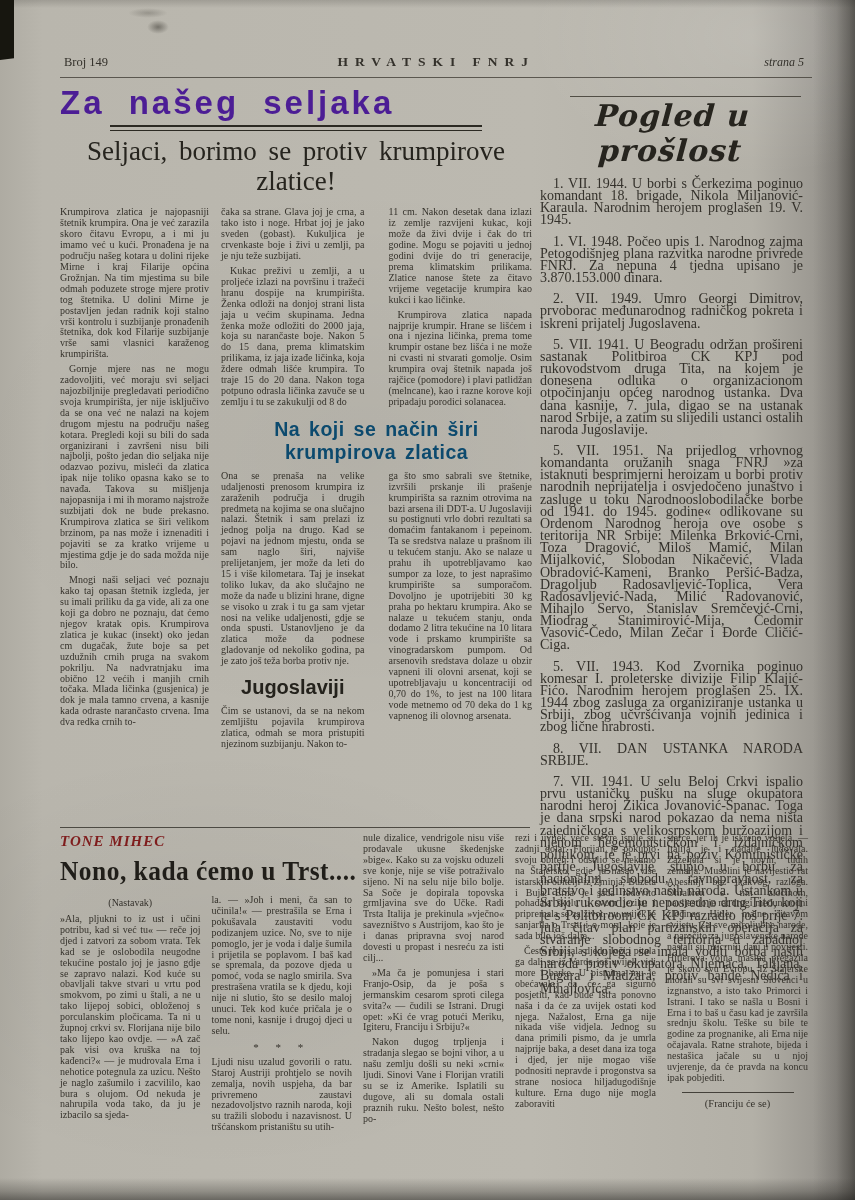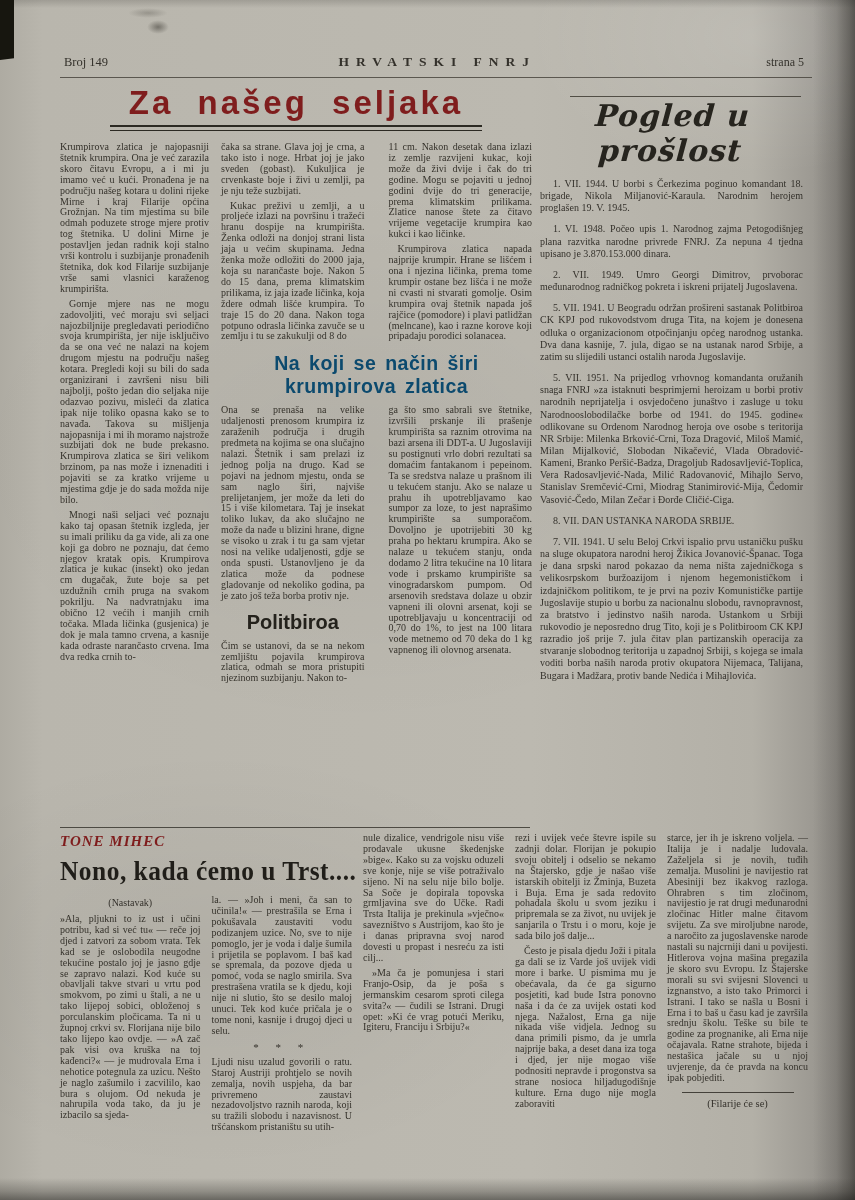--- a/index.html
+++ b/index.html
@@ -22,28 +22,28 @@
     background:linear-gradient(90deg, rgba(44,42,38,0) 0%, rgba(44,42,38,.18) 55%, rgba(44,42,38,.42) 86%, rgba(30,29,26,.5) 100%);}
   .edge-bottom{position:absolute;left:0;bottom:0;width:100%;height:22px;z-index:5;
     background:linear-gradient(180deg, rgba(38,36,32,0) 0%, rgba(38,36,32,.28) 60%, rgba(24,23,20,.5) 100%);}
   .edge-top{position:absolute;left:0;top:0;width:100%;height:8px;z-index:5;
     background:linear-gradient(180deg, rgba(40,38,34,.18), rgba(40,38,34,0));}
 
   
   .masthead{position:absolute;left:64px;top:54px;width:740px;display:flex;justify-content:space-between;align-items:baseline;gap:36px;}
   .masthead .issue{font-size:12.5px;}
   .masthead .nameplate{font-size:13.5px;font-weight:bold;letter-spacing:7px;}
-  .masthead .pageno{font-size:12px;}
+  .masthead .pageno{font-size:12px;font-style:italic;}
   .masthead-rule{position:absolute;left:60px;top:77px;width:752px;height:0;
     border-top:1px solid rgba(66,63,55,.8);}
 
   
   .article{position:absolute;left:60px;top:84px;width:472px;}
   .kicker{font-family:"Liberation Sans",sans-serif;font-weight:bold;font-size:33px;
-    letter-spacing:3px;word-spacing:12px;text-align:center;color:#7f1d1d;}
+    letter-spacing:3px;word-spacing:12px;color:#4c1d95;}
   .kicker-rule{width:372px;height:3px;margin:3px auto 4px;
     border-top:2px solid #2c2a23;border-bottom:1px solid #2c2a23;}
   .headline{font-size:27px;line-height:1.12;text-align:center;color:#26241e;
     word-spacing:5px;margin-top:5px;}
   .cols{display:flex;gap:12px;margin-top:11px;height:636px;overflow:hidden;}
   .colA{width:149px;}
   .col23{width:311px;}
   .row2{display:flex;gap:24px;}
   .row2 .c{width:149.5px;}
   .bodytext p{font-size:10px;line-height:10.9px;text-align:justify;margin:0 0 4px 0;color:#35322b;}
@@ -51,21 +51,21 @@
   .subhead-spread{font-family:"Liberation Sans",sans-serif;font-weight:bold;font-size:19.5px;
     text-align:center;color:#0c4a6e;margin:6px 0 7px 0;letter-spacing:.5px;word-spacing:3px;}
   .subhead-small{font-family:"Liberation Sans",sans-serif;font-weight:bold;font-size:20px;
     text-align:center;color:#24221c;margin:9px 0 7px 0;}
 
   
   .history{position:absolute;left:540px;top:96px;width:263px;}
   .history-rule{border-top:1.5px solid rgba(62,59,51,.85);margin:0 2px 1px 30px;}
   .history-title{font-family:"DejaVu Serif",serif;font-style:italic;font-weight:bold;
     font-size:30px;text-align:center;color:#26241e;margin:1px 0 10px 0;letter-spacing:1px;transform:skewX(-4deg);}
-  .history-entries p{font-size:10px;line-height:12.15px;text-align:justify;
+  .history-entries p{font-size:14px;line-height:12.15px;text-align:justify;
     text-indent:13px;margin:0 0 9px 0;color:#34312b;}
 
   
   .section-divider{position:absolute;left:60px;top:827px;width:470px;border-top:1.5px solid rgba(58,55,48,.85);}
   .serial{position:absolute;left:60px;top:833px;width:748px;display:flex;gap:11px;}
   .serial-left{width:292px;}
   .serial-byline{font-style:italic;font-weight:bold;font-size:15px;letter-spacing:1px;color:#7f1d1d;}
   .serial-headline{font-weight:bold;font-size:26.5px;letter-spacing:.5px;white-space:nowrap;
     transform:scaleX(.96);transform-origin:left;color:#201e19;margin:6px 0 8px 0;}
   .serial-cols{display:flex;gap:11px;}
@@ -87,20 +87,21 @@
 <div class="masthead">
   <span class="issue">Broj 149</span>
   <span class="nameplate">HRVATSKI FNRJ</span>
   <span class="pageno">strana 5</span>
 </div>
 <div class="masthead-rule"></div>
 
 <div class="article">
   <div class="kicker">Za našeg seljaka</div>
   <div class="kicker-rule"></div>
+  <div class="headline">Seljaci, borimo se protiv krumpirove zlatice!</div>
   <div class="cols">
     <div class="colA bodytext">
         <p>Krumpirova zlatica je najopasniji štetnik krumpira. Ona je već zarazila skoro čitavu Evropu, a i mi ju imamo već u kući. Pronađena je na području našeg kotara u dolini rijeke Mirne i kraj Filarije općina Grožnjan. Na tim mjestima su bile odmah poduzete stroge mjere protiv tog štetnika. U dolini Mirne je postavljen jedan radnik koji stalno vrši kontrolu i suzbijanje pronađenih štetnika, dok kod Filarije suzbijanje vrše sami vlasnici karaženog krumpirišta.</p>
         <p>Gornje mjere nas ne mogu zadovoljiti, već moraju svi seljaci najozbiljnije pregledavati periodično svoja krumpirišta, jer nije isključivo da se ona već ne nalazi na kojem drugom mjestu na području našeg kotara. Pregledi koji su bili do sada organizirani i završeni nisu bili najbolji, pošto jedan dio seljaka nije odazvao pozivu, misleći da zlatica ipak nije toliko opasna kako se to navađa. Takova su mišljenja najopasnija i mi ih moramo najstrože suzbijati dok ne bude prekasno. Krumpirova zlatica se širi velikom brzinom, pa nas može i iznenaditi i pojaviti se za kratko vrijeme u mjestima gdje je do sada možda nije bilo.</p>
         <p>Mnogi naši seljaci već poznaju kako taj opasan štetnik izgleda, jer su imali priliku da ga vide, ali za one koji ga dobro ne poznaju, dat ćemo njegov kratak opis. Krumpirova zlatica je kukac (insekt) oko jedan cm dugačak, žute boje sa pet uzdužnih crnih pruga na svakom pokrilju. Na nadvratnjaku ima obično 12 većih i manjih crnih točaka. Mlada ličinka (gusjenica) je dok je mala tamno crvena, a kasnije kada odraste narančasto crvena. Ima dva redka crnih to-</p>
       </div>
     <div class="col23">
       <div class="row2">
         <div class="c bodytext">
             <p>čaka sa strane. Glava joj je crna, a tako isto i noge. Hrbat joj je jako sveden (gobast). Kukuljica je crvenkaste boje i živi u zemlji, pa je nju teže suzbijati.</p>
@@ -110,21 +111,21 @@
             <p>11 cm. Nakon desetak dana izlazi iz zemlje razvijeni kukac, koji može da živi dvije i čak do tri godine. Mogu se pojaviti u jednoj godini dvije do tri generacije, prema klimatskim prilikama. Zlatice nanose štete za čitavo vrijeme vegetacije krumpira kao kukci i kao ličinke.</p>
             <p>Krumpirova zlatica napada najprije krumpir. Hrane se lišćem i ona i njezina ličinka, prema tome krumpir ostane bez lišća i ne može ni cvasti ni stvarati gomolje. Osim krumpira ovaj štetnik napada još rajčice (pomodore) i plavi patlidžan (melncane), kao i razne korove koji pripadaju porodici solanacea.</p>
           </div>
       </div>
       <div class="subhead-spread">Na koji se način širi krumpirova zlatica</div>
       <div class="row2">
         <div class="c">
           <div class="bodytext">
               <p>Ona se prenaša na velike udaljenosti prenosom krumpira iz zaraženih područja i drugih predmeta na kojima se ona slučajno nalazi. Štetnik i sam prelazi iz jednog polja na drugo. Kad se pojavi na jednom mjestu, onda se sam naglo širi, najviše prelijetanjem, jer može da leti do 15 i više kilometara. Taj je insekat toliko lukav, da ako slučajno ne može da nađe u blizini hrane, digne se visoko u zrak i tu ga sam vjetar nosi na velike udaljenosti, gdje se onda spusti. Ustanovljeno je da zlatica može da podnese gladovanje od nekoliko godina, pa je zato još teža borba protiv nje.</p>
             </div>
-          <div class="subhead-small">Politbiroa</div>
+          <div class="subhead-small">Jugoslaviji</div>
           <div class="bodytext">
               <p>Čim se ustanovi, da se na nekom zemljištu pojavila krumpirova zlatica, odmah se mora pristupiti njezinom suzbijanju. Nakon to-</p>
             </div>
         </div>
         <div class="c bodytext">
             <p>ga što smo sabrali sve štetnike, izvršili prskanje ili prašenje krumpirišta sa raznim otrovima na bazi arsena ili DDT-a. U Jugoslaviji su postignuti vrlo dobri rezultati sa domaćim fantakanom i pepeinom. Ta se sredstva nalaze u prašnom ili u tekućem stanju. Ako se nalaze u prahu ih upotrebljavamo kao sumpor za loze, to jest naprašimo krumpirište sa sumporačom. Dovoljno je upotrijebiti 30 kg praha po hektaru krumpira. Ako se nalaze u tekućem stanju, onda dodamo 2 litra tekućine na 10 litara vode i prskamo krumpirište sa vinogradarskom pumpom. Od arsenovih sredstava dolaze u obzir vapneni ili olovni arsenat, koji se upotrebljavaju u koncentraciji od 0,70 do 1%, to jest na 100 litara vode metnemo od 70 deka do 1 kg vapnenog ili olovnog arsenata.</p>
           </div>
       </div>
     </div>
   </div>
@@ -132,20 +133,21 @@
 
 <div class="history">
   <div class="history-rule"></div>
   <div class="history-title">Pogled u prošlost</div>
   <div class="history-entries">
       <p>1. VII. 1944. U borbi s Čerkezima poginuo komandant 18. brigade, Nikola Miljanović-Karaula. Narodnim herojem proglašen 19. V. 1945.</p>
       <p>1. VI. 1948. Počeo upis 1. Narodnog zajma Petogodišnjeg plana razvitka narodne privrede FNRJ. Za nepuna 4 tjedna upisano je 3.870.153.000 dinara.</p>
       <p>2. VII. 1949. Umro Georgi Dimitrov, prvoborac međunarodnog radničkog pokreta i iskreni prijatelj Jugoslavena.</p>
       <p>5. VII. 1941. U Beogradu održan prošireni sastanak Politbiroa CK KPJ pod rukovodstvom druga Tita, na kojem je donesena odluka o organizacionom otpočinjanju općeg narodnog ustanka. Dva dana kasnije, 7. jula, digao se na ustanak narod Srbije, a zatim su slijedili ustanci ostalih naroda Jugoslavije.</p>
       <p>5. VII. 1951. Na prijedlog vrhovnog komandanta oružanih snaga FNRJ »za istaknuti besprimjerni heroizam u borbi protiv narodnih neprijatelja i osvjedočeno junaštvo i zasluge u toku Narodnooslobodilačke borbe od 1941. do 1945. godine« odlikovane su Ordenom Narodnog heroja ove osobe s teritorija NR Srbije: Milenka Brković-Crni, Toza Dragović, Miloš Mamić, Milan Mijalković, Slobodan Nikačević, Vlada Obradović-Kameni, Branko Peršić-Badza, Dragoljub Radosavljević-Toplica, Vera Radosavljević-Nada, Milić Radovanović, Mihajlo Servo, Stanislav Sremčević-Crni, Miodrag Stanimirović-Mija, Čedomir Vasović-Čedo, Milan Zečar i Đorđe Cličić-Ciga.</p>
+      <p>5. VII. 1943. Kod Zvornika poginuo komesar I. proleterske divizije Filip Klajić-Fićo. Narodnim herojem proglašen 25. IX. 1944 zbog zasluga za organiziranje ustanka u Srbiji, zbog učvršćivanja vojnih jedinica i zbog lične hrabrosti.</p>
       <p>8. VII. DAN USTANKA NARODA SRBIJE.</p>
       <p>7. VII. 1941. U selu Beloj Crkvi ispalio prvu ustaničku pušku na sluge okupatora narodni heroj Žikica Jovanović-Španac. Toga je dana srpski narod pokazao da nema ništa zajedničkoga s velikosrpskom buržoazijom i njenom hegemonističkom i izdajničkom politikom, te je prvi na poziv Komunističke partije Jugoslavije stupio u borbu za nacionalnu slobodu, ravnopravnost, za bratstvo i jedinstvo naših naroda. Ustankom u Srbiji rukovodio je neposredno drug Tito, koji je s Politbiroom CK KPJ razradio još prije 7. jula čitav plan partizanskih operacija za stvaranje slobodnog teritorija u zapadnoj Srbiji, s kojega se imala voditi borba naših naroda protiv okupatora Nijemaca, Talijana, Bugara i Madžara, protiv bande Nedića i Mihajlovića.</p>
     </div>
 </div>
 
 <div class="section-divider"></div>
 
 <div class="serial">
   <div class="serial-left">
     <div class="serial-byline">TONE MIHEC</div>
@@ -164,28 +166,29 @@
         <div class="separator">* * *</div>
         <div class="bodytext">
             <p>Ljudi nisu uzalud govorili o ratu. Staroj Austriji prohtjelo se novih zemalja, novih uspjeha, da bar privremeno zaustavi nezadovoljstvo raznih naroda, koji su tražili slobodu i nazavisnost. U tršćanskom pristaništu su utih-</p>
           </div>
       </div>
     </div>
   </div>
   <div class="colN bodytext">
       <p>nule dizalice, vendrigole nisu više prodavale ukusne škedenjske »bige«. Kako su za vojsku oduzeli sve konje, nije se više potraživalo sijeno. Ni na selu nije bilo bolje. Sa Soče je dopirala topovska grmljavina sve do Učke. Radi Trsta Italija je prekinula »vječno« savezništvo s Austrijom, kao što je i danas pripravna svoj narod dovesti u propast i nesreću za isti cilj...</p>
       <p>»Ma ča je pomunjesa i stari Franjo-Osip, da je poša s jermanskim cesarom sproti cilega svita?« — čudili se Istrani. Drugi opet: »Ki će vrag potući Meriku, Igiteru, Franciju i Srbiju?«</p>
+      <p>Nakon dugog trpljenja i stradanja slegao se bojni vihor, a u našu zemlju došli su neki »crni« ljudi. Sinovi Vane i Florijan vratili su se iz Amerike. Isplatili su dugove, ali su domala ostali praznih ruku. Nešto bolest, nešto po-</p>
     </div>
   <div class="colN bodytext">
       <p>rezi i uvijek veće števre ispile su zadnji dolar. Florijan je pokupio svoju obitelj i odselio se nekamo na Štajersko, gdje je našao više istarskih obitelji iz Žminja, Buzeta i Buja. Erna je sada redovito pohađala školu u svom jeziku i pripremala se za život, nu uvijek je sanjarila o Trstu i o moru, koje je sada bilo još dalje...</p>
       <p>Često je pisala djedu Joži i pitala ga dali se iz Varde još uvijek vidi more i barke. U pismima mu je obećavala, da će ga sigurno posjetiti, kad bude Istra ponovno naša i da će za uvijek ostati kod njega. Nažalost, Erna ga nije nikada više vidjela. Jednog su dana primili pismo, da je umrla najprije baka, a deset dana iza toga i djed, jer nije mogao više podnositi nepravde i progonstva sa strane nosioca hiljadugodišnje kulture. Erna dugo nije mogla zaboraviti</p>
     </div>
   <div class="colN">
     <div class="bodytext">
         <p>starce, jer ih je iskreno voljela. — Italija je i nadalje ludovala. Zaželjela si je novih, tuđih zemalja. Musolini je navijestio rat Abesiniji bez ikakvog razloga. Ohrabren s tim zločinom, navijestio je rat drugi međunarodni zločinac Hitler malne čitavom svijetu. Za sve miroljubne narode, a naročito za jugoslavenske narode nastali su najcrniji dani u povijesti. Hitlerova vojna mašina pregazila je skoro svu Evropu. Iz Štajerske morali su svi svijesni Slovenci u izgnanstvo, a isto tako Primorci i Istrani. I tako se našla u Bosni i Erna i to baš u času kad je završila srednju školu. Teške su bile te godine za prognanike, ali Erna nije očajavala. Ratne strahote, bijeda i nestašica jačale su u njoj uvjerenje, da će pravda na koncu ipak pobjediti.</p>
       </div>
     <div class="end-rule"></div>
-    <div class="tbc">(Filarije će se)</div>
+    <div class="tbc">(Franciju će se)</div>
   </div>
 </div>
 
 <div class="edge-right"></div>
 <div class="edge-bottom"></div>
 
 </body></html>

